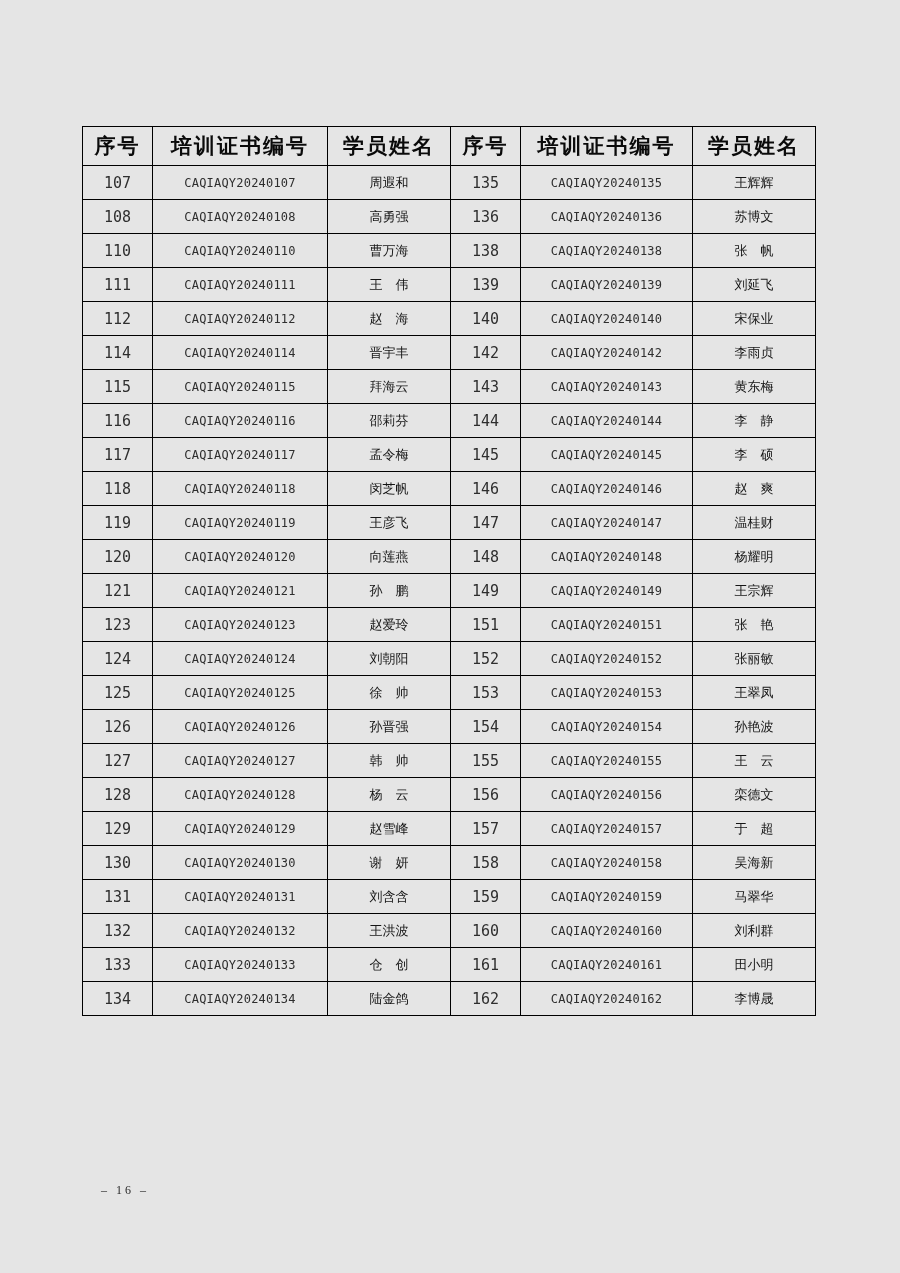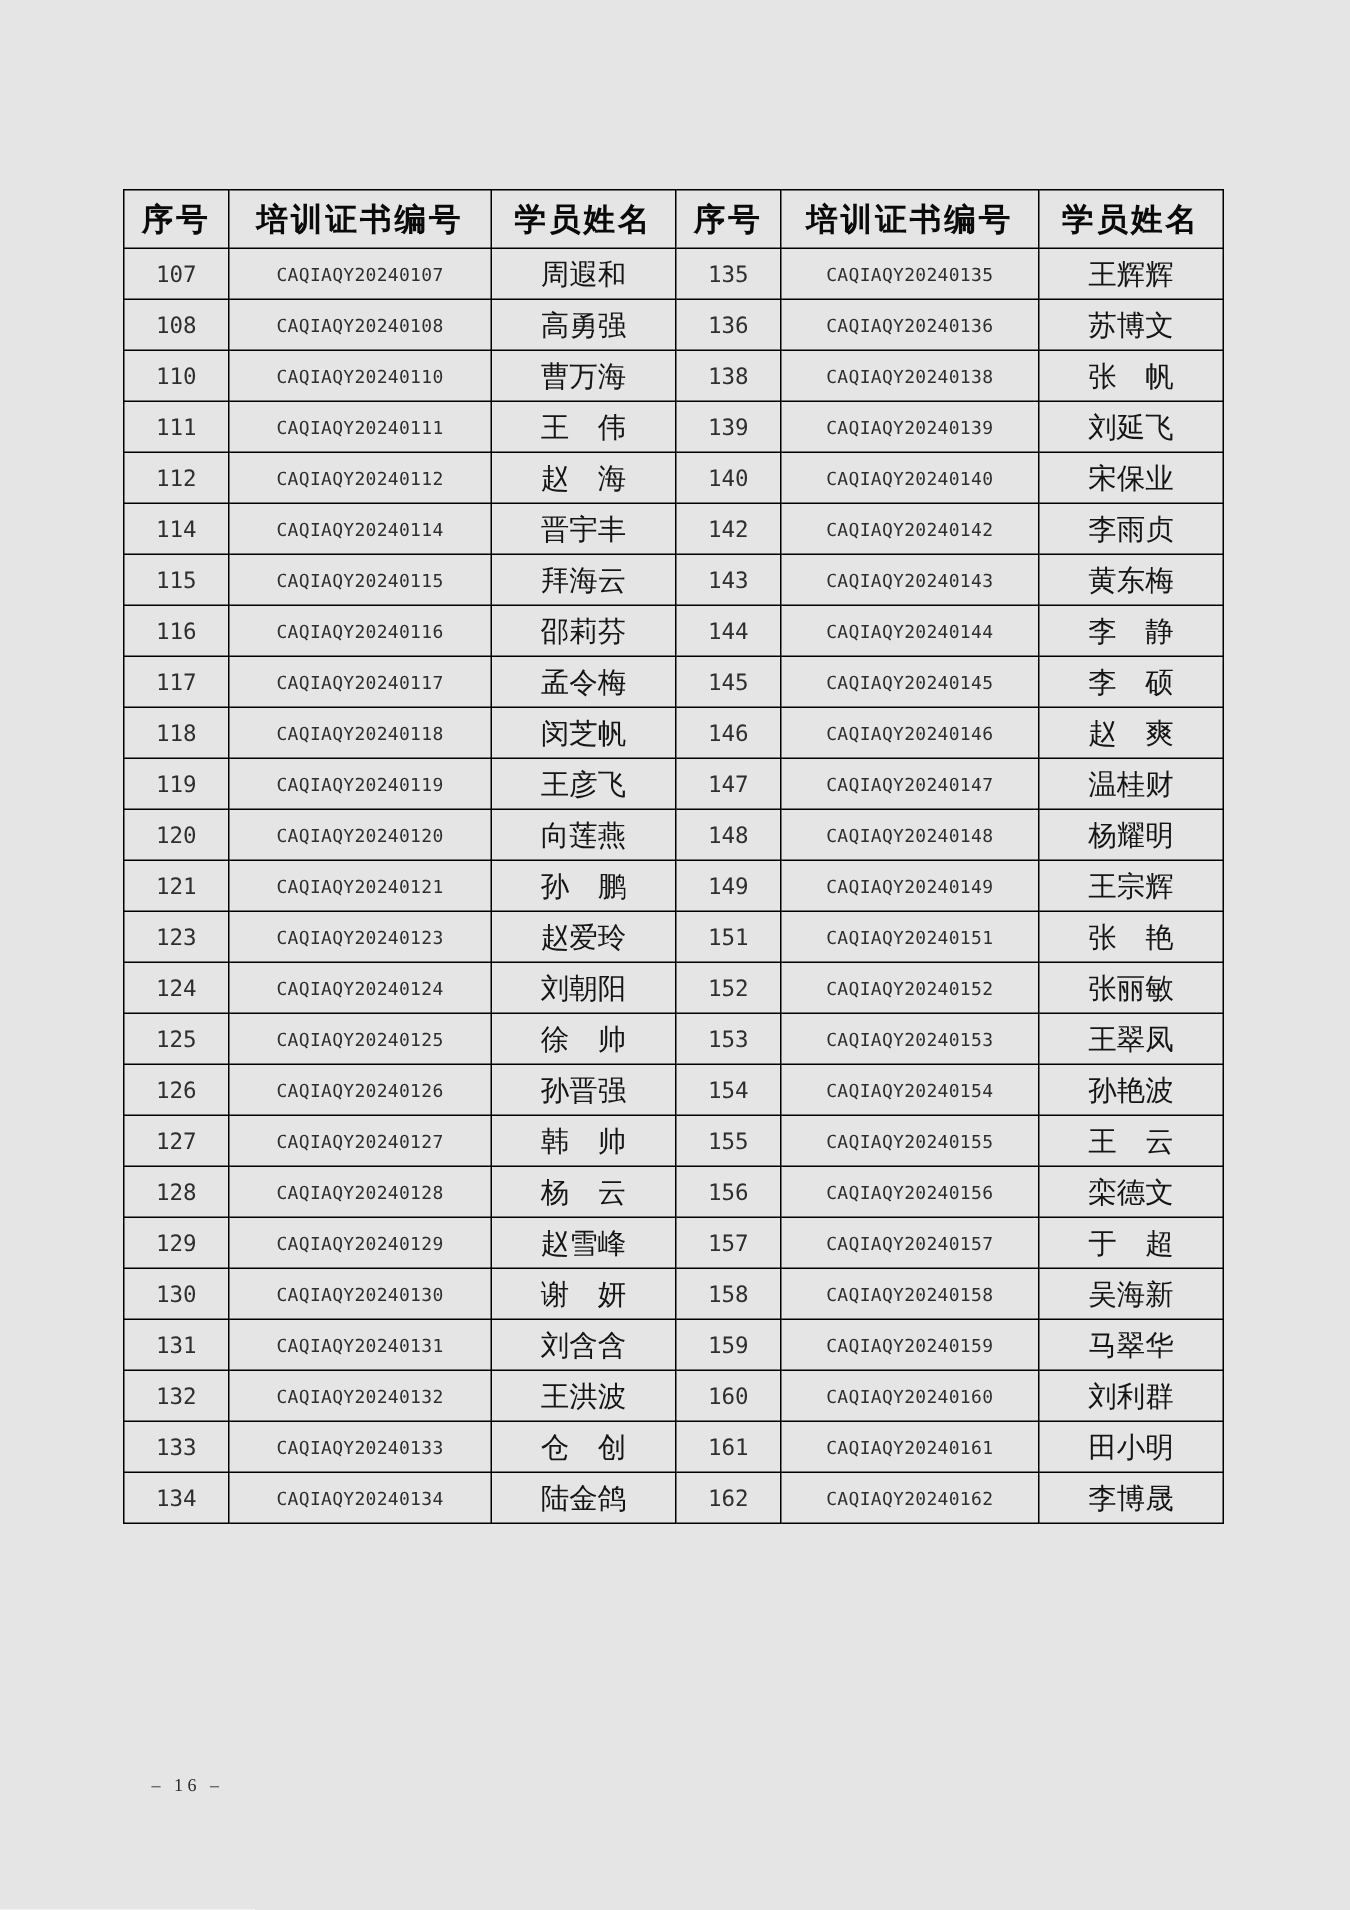--- a/index.html
+++ b/index.html
@@ -52,21 +52,21 @@
     font-size: 15px;
     color: #2e2e2e;
   }
   td.cell-cert {
     font-family: "DejaVu Sans Mono", monospace;
     font-size: 12px;
     letter-spacing: 0.2px;
     color: #2e2e2e;
   }
   td.cell-name {
-    font-size: 19px;
+    font-size: 13px;
     color: #151515;
     font-family: "Liberation Serif", serif;
   }
   .page-number {
     position: absolute;
     left: 101px;
     top: 1183px;
     font-size: 12px;
     letter-spacing: 3px;
     color: #2a2a2a;

